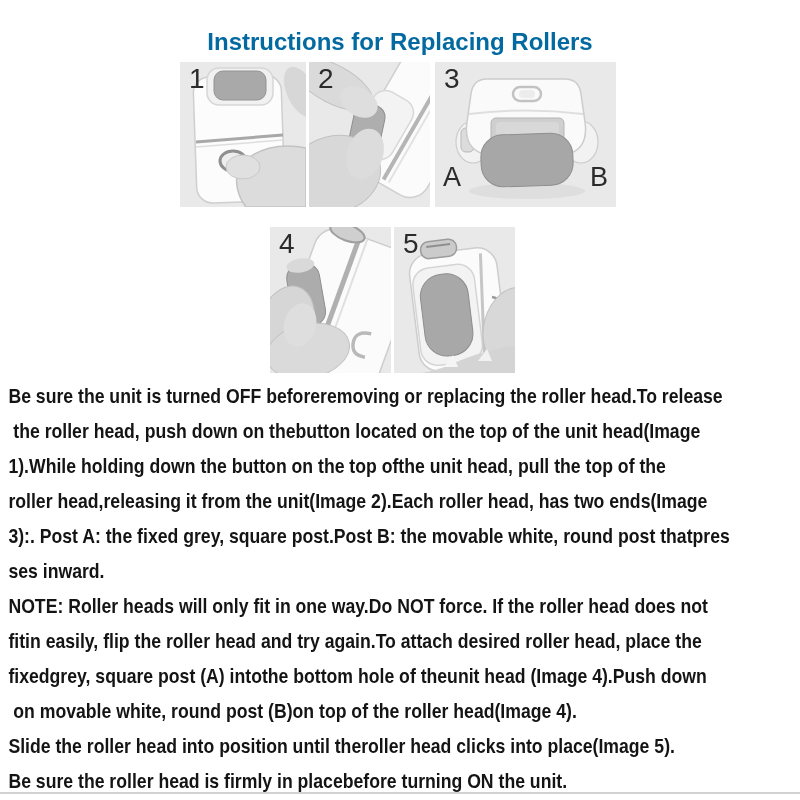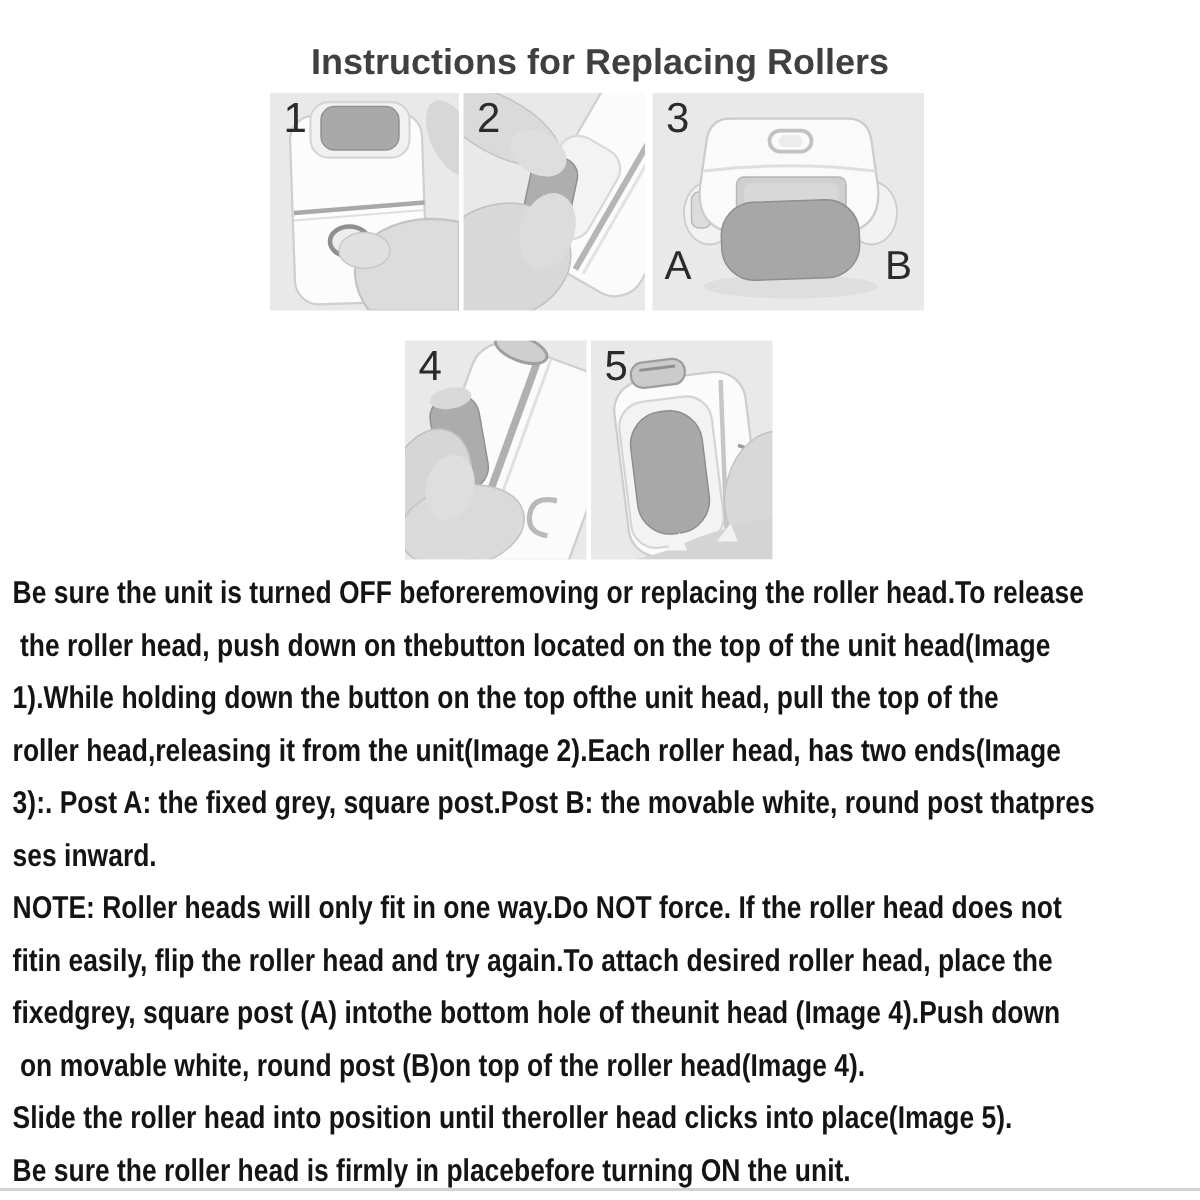--- a/index.html
+++ b/index.html
@@ -14,21 +14,21 @@
     margin: 0 auto;
   }
   .title {
     position: absolute;
     top: 28px;
     left: 0;
     width: 800px;
     text-align: center;
     font-size: 24px;
     font-weight: bold;
-    color: #404040;
+    color: #0369a1;
     letter-spacing: 0px;
   }
   .panel {
     position: absolute;
     background: #e9e9e9;
     overflow: hidden;
   }
   .panel svg { position: absolute; top: 0; left: 0; display: block; }
   .fig-num {
     position: absolute;

